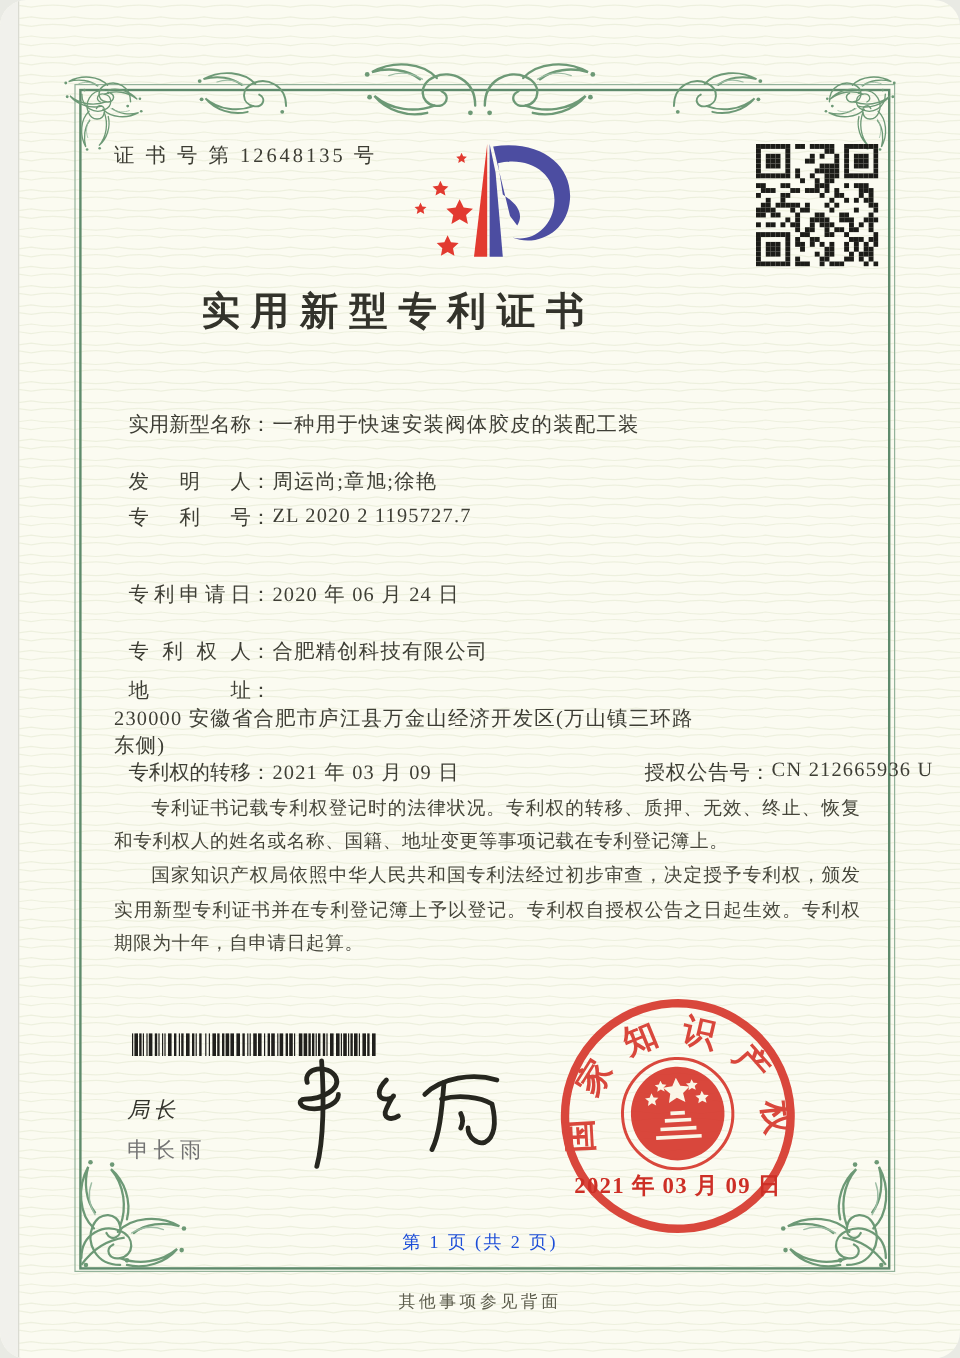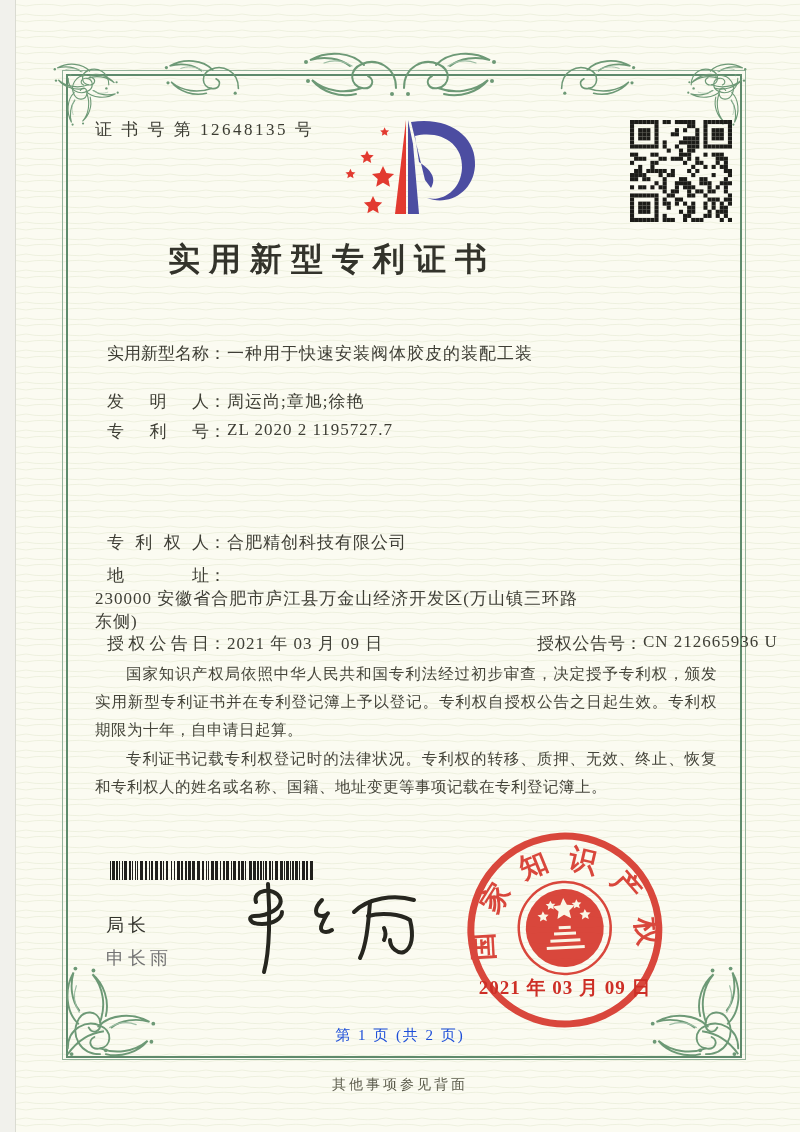--- a/index.html
+++ b/index.html
@@ -1,17 +1,17 @@
 <!DOCTYPE html>
 <html><head>
 <meta charset="utf-8">
 <style>
   html,body{margin:0;padding:0;}
   body{background:#e9eae4;font-family:"Liberation Serif","DejaVu Serif",serif;}
-  .page{position:relative;width:800px;height:1132px;background:#fbfbf1;overflow:hidden;}
+  .page{position:relative;width:800px;height:1132px;background:#fbfbf1;overflow:hidden;border-radius:22px;}
   .page-edge{position:absolute;left:0;top:0;width:15px;height:1132px;background:#f1f1ec;border-right:1px solid #dadbd2;}
   svg.layer{position:absolute;left:0;top:0;pointer-events:none;}
   
   .frame-outer{position:absolute;left:62px;top:70px;width:682px;height:988px;border:1px solid #93b29a;}
   .frame-inner{position:absolute;left:66px;top:74px;width:672px;height:980px;border:2px solid #5e8a6c;}
   
   .cert-no{position:absolute;left:95px;top:118px;font-size:17px;letter-spacing:2.5px;color:#3c3c33;}
   .title{position:absolute;left:0;top:238px;width:664px;text-align:center;font-size:32px;letter-spacing:9px;color:#33332b;font-weight:700;}
   
   .row{position:absolute;left:95px;width:625px;font-size:17px;color:#3e3e35;}
@@ -19,21 +19,21 @@
   .fcolon{display:inline-block;width:18px;vertical-align:top;}
   .fvalue{display:inline-block;max-width:495px;vertical-align:top;letter-spacing:1px;}
   .pair2{position:absolute;left:430px;top:0;width:290px;}
   .pair2 .flabel{width:88px;}
   
   .paras{position:absolute;left:95px;top:660px;width:622px;font-size:15.5px;line-height:1.82;color:#45453a;text-align:justify;}
   .paras p{margin:0;text-indent:2em;letter-spacing:0.5px;}
   
   .barcode{position:absolute;left:110px;top:861px;}
   
-  .signer-title{position:absolute;left:106px;top:913px;font-size:18px;letter-spacing:4px;color:#33332c;}
+  .signer-title{position:absolute;left:106px;top:913px;font-size:18px;letter-spacing:4px;color:#33332c;font-style:italic;}
   .signer-name{position:absolute;left:106px;top:946px;font-size:18px;letter-spacing:4px;color:#737373;}
   .signature{position:absolute;left:218px;top:872px;}
   
   .seal{position:absolute;left:458px;top:826px;transform:rotate(-3deg);opacity:.93;}
   .seal-date{position:absolute;left:462px;top:975px;width:206px;text-align:center;font-size:19px;color:#cd2f26;letter-spacing:1px;font-weight:bold;}
   
   .page-info{position:absolute;left:0;top:1026px;width:800px;text-align:center;font-size:15px;letter-spacing:2px;color:#1d4ed8;}
   .back-note{position:absolute;left:0;top:1076px;width:800px;text-align:center;font-size:14px;letter-spacing:3px;color:#5c5c4c;}
 </style>
 </head>
@@ -548,36 +548,39 @@
 
   <div class="row" style="top:342px">
     <span class="flabel">实用新型名称</span><span class="fcolon">：</span><span class="fvalue">一种用于快速安装阀体胶皮的装配工装</span>
   </div>
   <div class="row" style="top:390px">
     <span class="flabel">发明人</span><span class="fcolon">：</span><span class="fvalue">周运尚;章旭;徐艳</span>
   </div>
   <div class="row" style="top:420px">
     <span class="flabel">专利号</span><span class="fcolon">：</span><span class="fvalue">ZL 2020 2 1195727.7</span>
   </div>
+  <div class="row" style="top:484px">
+    <span class="flabel">专利申请日</span><span class="fcolon">：</span><span class="fvalue">2020 年 06 月 24 日</span>
+  </div>
   <div class="row" style="top:531px">
     <span class="flabel">专利权人</span><span class="fcolon">：</span><span class="fvalue">合肥精创科技有限公司</span>
   </div>
   <div class="row" style="top:564px">
     <span class="flabel">地址</span><span class="fcolon">：</span><span class="fvalue">230000 安徽省合肥市庐江县万金山经济开发区(万山镇三环路东侧)</span>
   </div>
   <div class="row" style="top:632px">
-    <span class="flabel">授权公告日</span><span class="fcolon">：</span><span class="fvalue">2021 年 03 月 09 日</span>
+    <span class="flabel">专利权的转移</span><span class="fcolon">：</span><span class="fvalue">2021 年 03 月 09 日</span>
     <span class="pair2">
       <span class="flabel">授权公告号</span><span class="fcolon">：</span><span class="fvalue">CN 212665936 U</span>
     </span>
   </div>
 
   <div class="paras">
+    <p>专利证书记载专利权登记时的法律状况。专利权的转移、质押、无效、终止、恢复和专利权人的姓名或名称、国籍、地址变更等事项记载在专利登记簿上。</p>
     <p>国家知识产权局依照中华人民共和国专利法经过初步审查，决定授予专利权，颁发实用新型专利证书并在专利登记簿上予以登记。专利权自授权公告之日起生效。专利权期限为十年，自申请日起算。</p>
-    <p>专利证书记载专利权登记时的法律状况。专利权的转移、质押、无效、终止、恢复和专利权人的姓名或名称、国籍、地址变更等事项记载在专利登记簿上。</p>
   </div>
 
   <svg class="barcode" id="barcode" width="205" height="19" viewBox="0 0 205 19">
       <rect x="0" y="0" width="1" height="19" fill="#201f1c"></rect>
       <rect x="2" y="0" width="3" height="19" fill="#201f1c"></rect>
       <rect x="6" y="0" width="2" height="19" fill="#201f1c"></rect>
       <rect x="9" y="0" width="1" height="19" fill="#201f1c"></rect>
       <rect x="12" y="0" width="1" height="19" fill="#201f1c"></rect>
       <rect x="14" y="0" width="3" height="19" fill="#201f1c"></rect>
       <rect x="19" y="0" width="2" height="19" fill="#201f1c"></rect>

